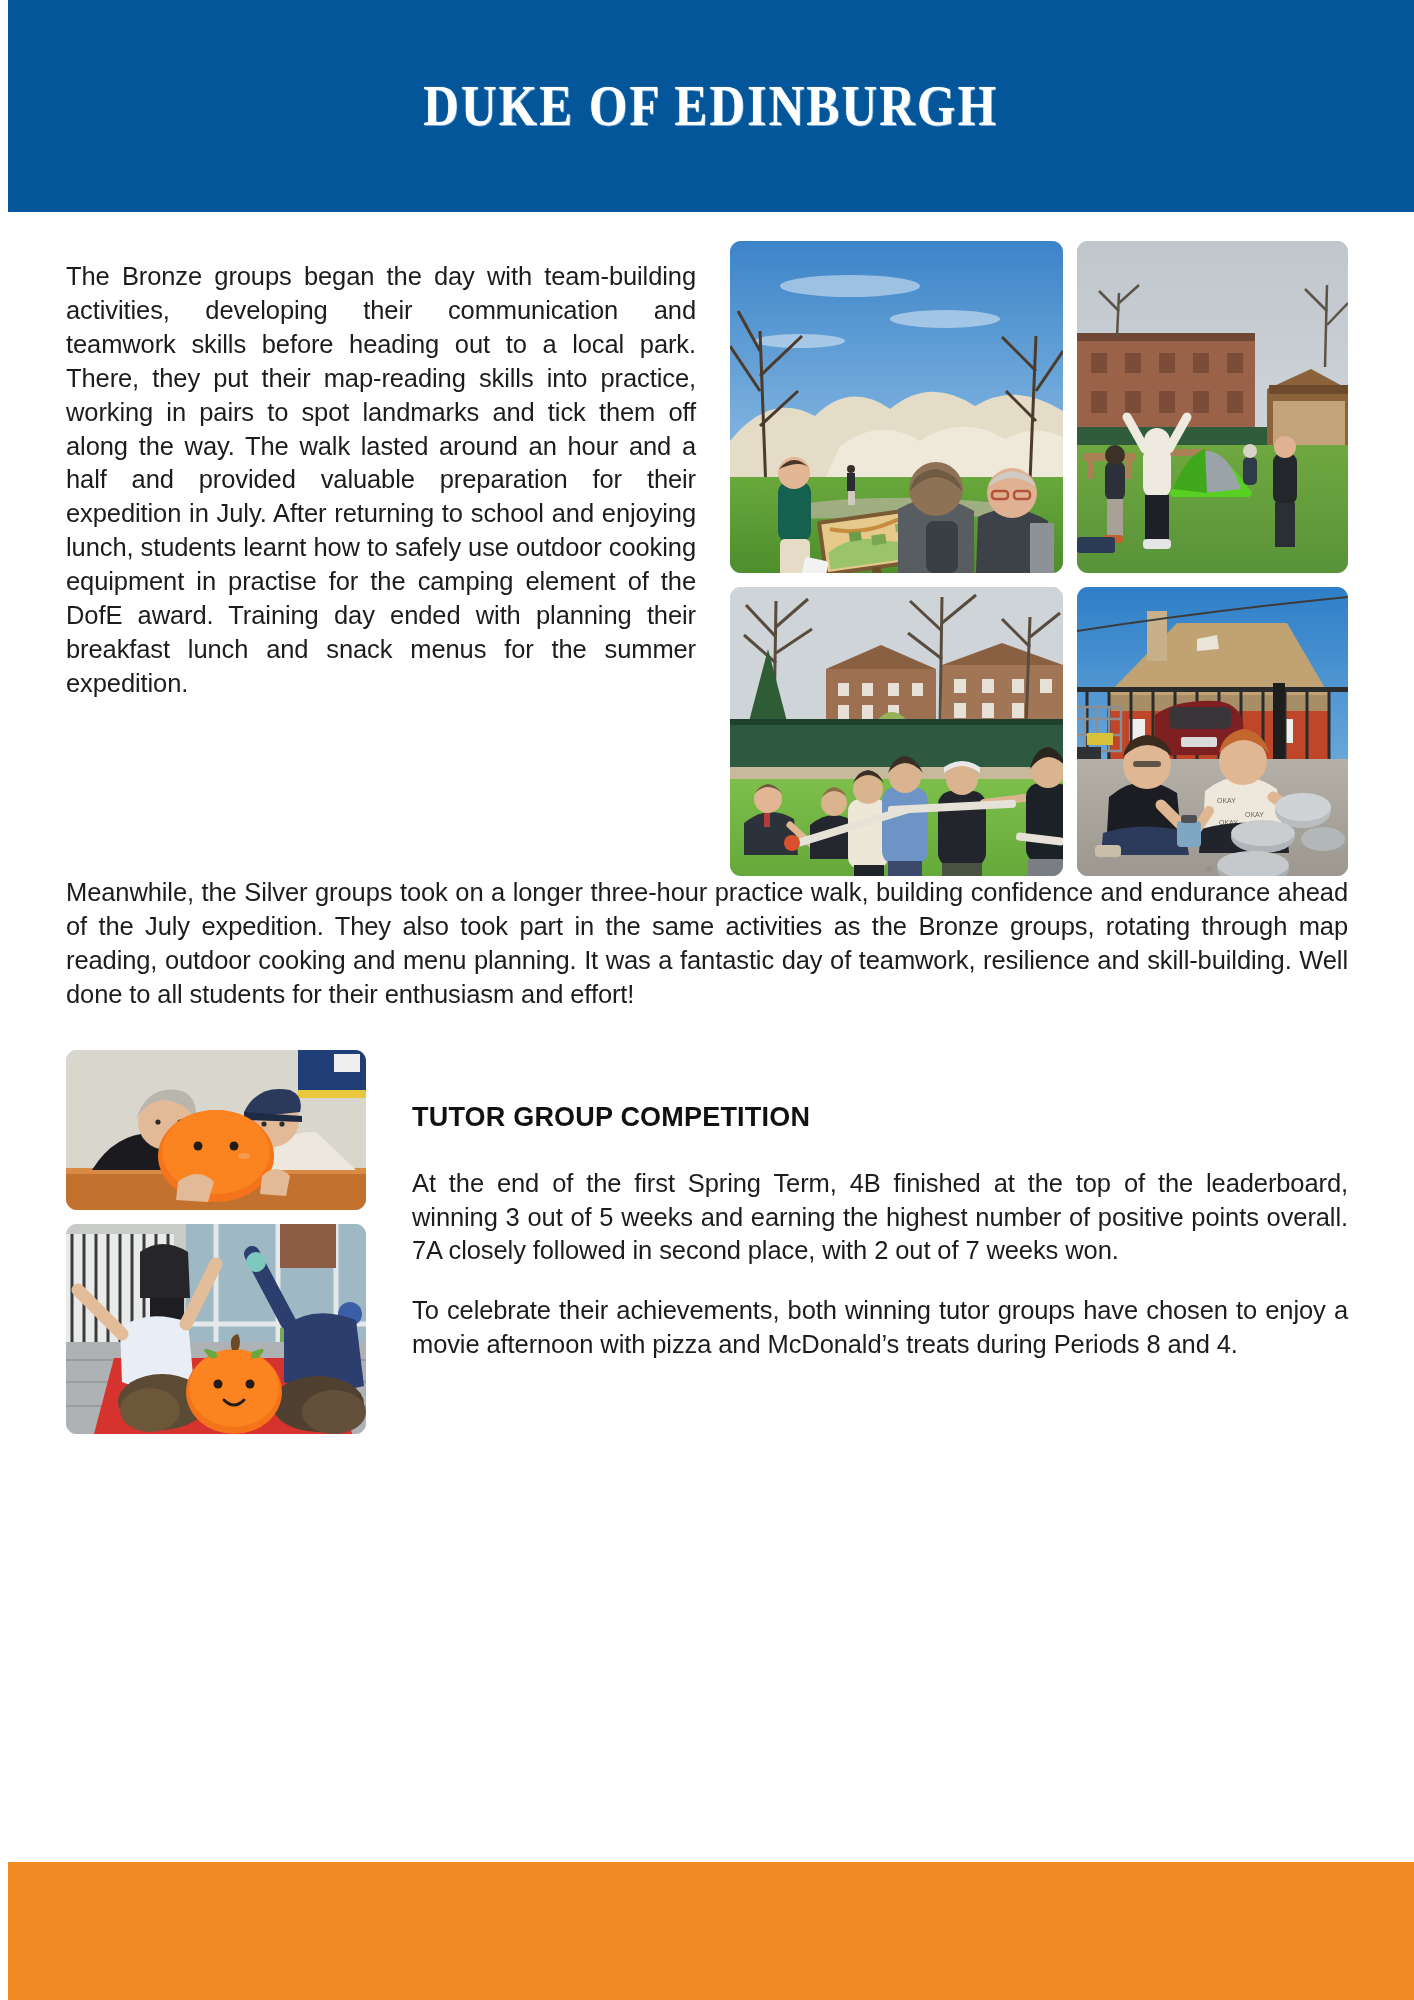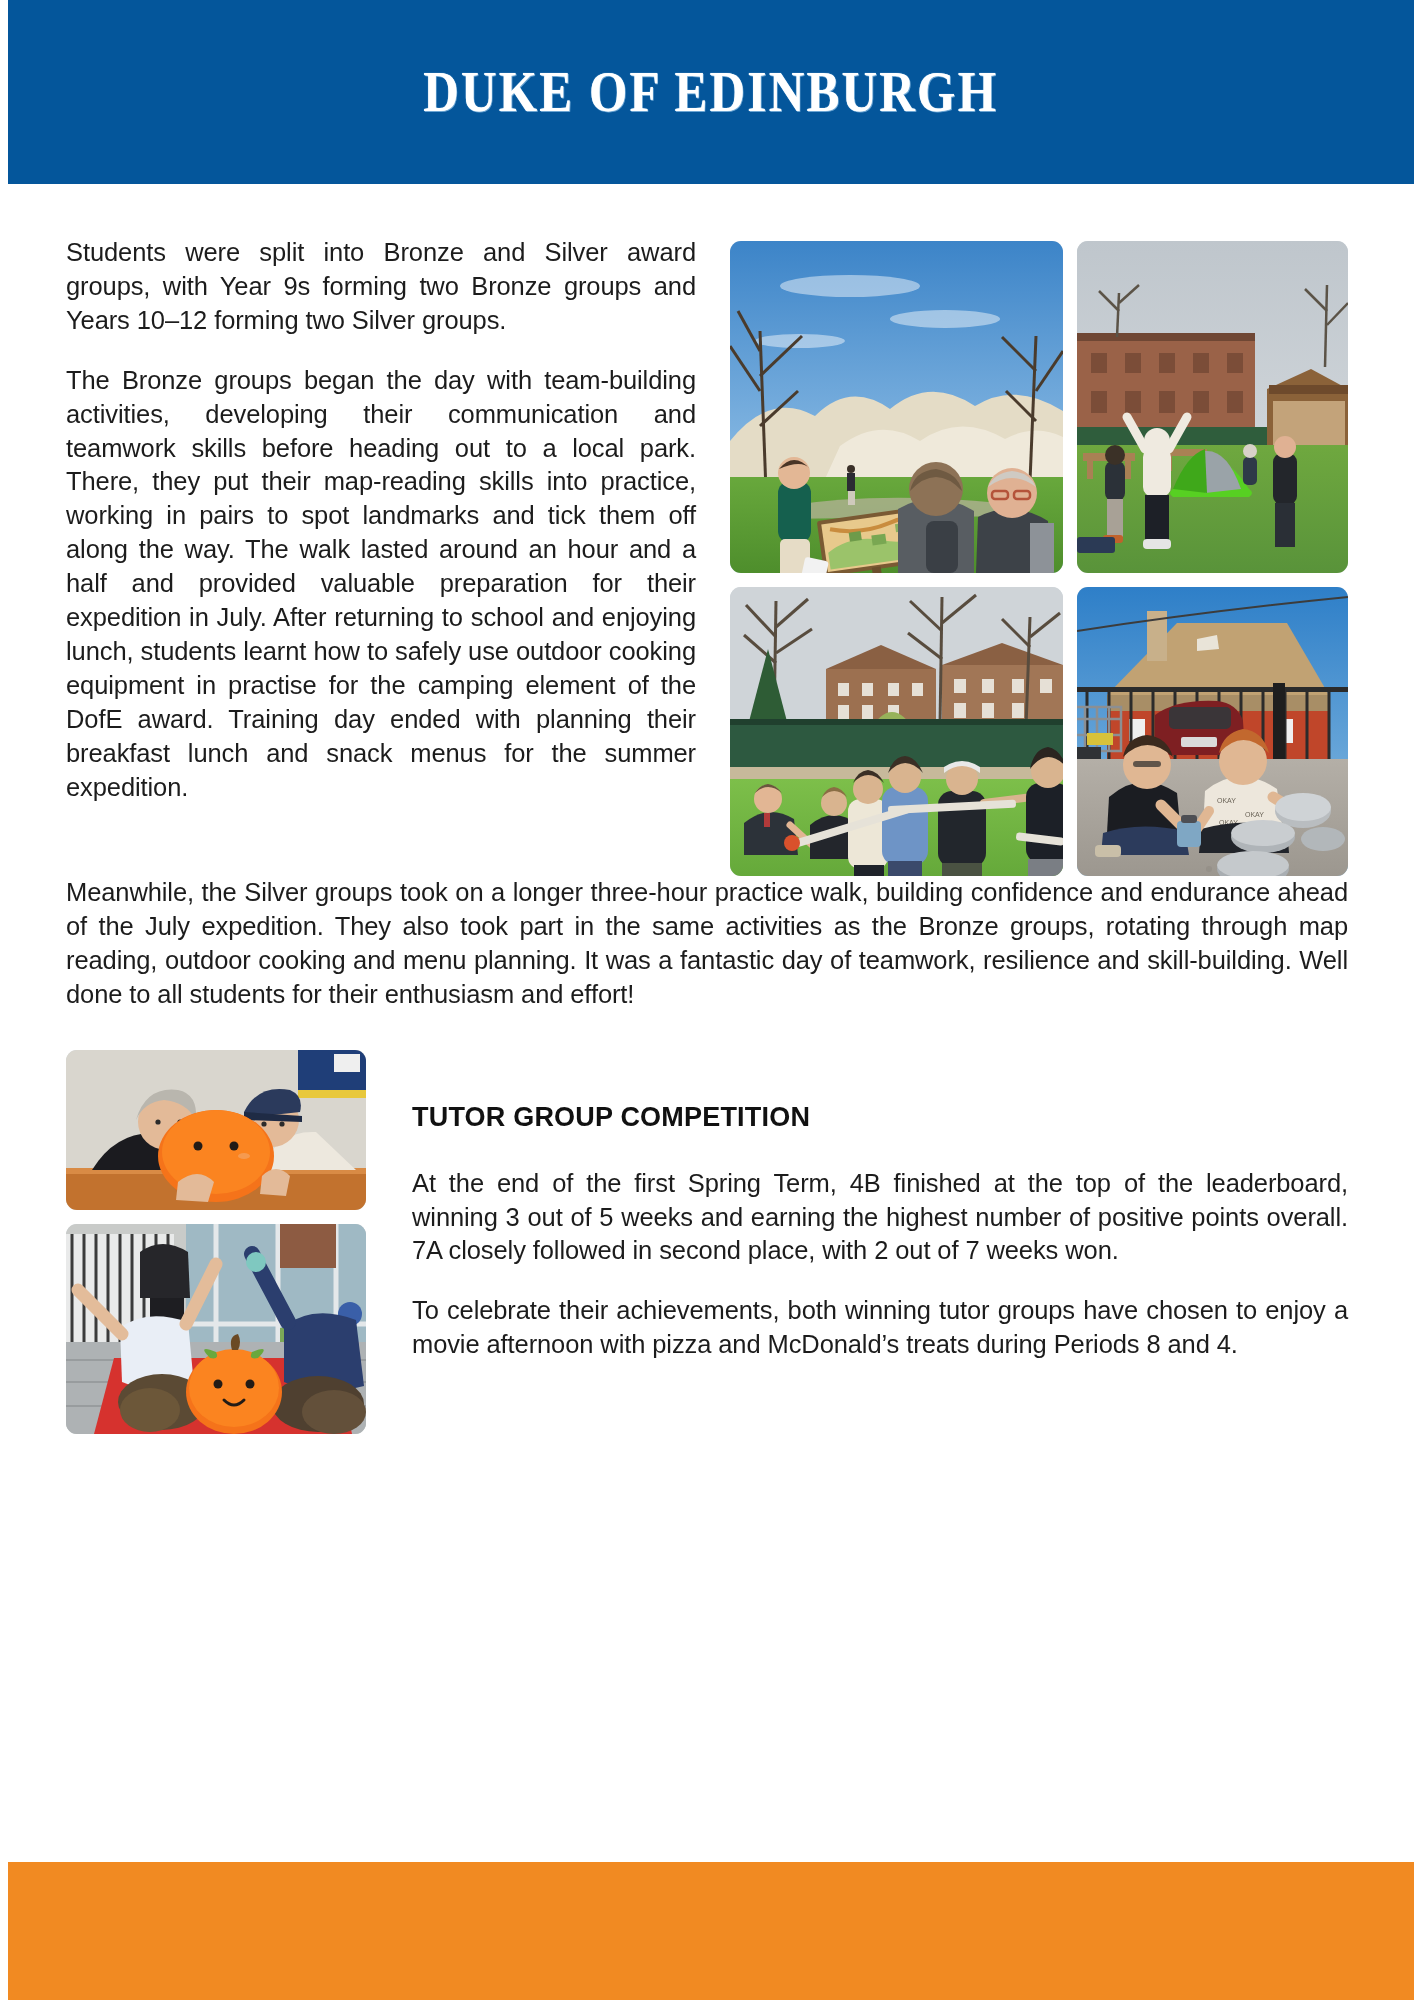--- a/index.html
+++ b/index.html
@@ -15,21 +15,21 @@
     position: relative;
     overflow: hidden;
   }
 
   
   .header-band {
     position: absolute;
     left: 8px;
     right: 0;
     top: 0;
-    height: 184px;
+    height: 212px;
     background: #04569B;
     display: flex;
     align-items: center;
     justify-content: center;
   }
   .header-title {
     font-family: "Liberation Serif", serif;
     font-weight: 700;
     font-size: 56px;
     letter-spacing: 2.5px;
@@ -131,21 +131,20 @@
 <div class="header-band">
   <div class="header-title">DUKE OF EDINBURGH</div>
 </div>
 
 <div class="page">
 
 
   <div class="flow-section">
 
     <div class="flow-text">
-      <p class="body-text">Students were split into Bronze and Silver award groups, with Year 9s forming two Bronze groups and Years 10–12 forming two Silver groups.</p>
       <p class="body-text">The Bronze groups began the day with team-building activities, developing their communication and teamwork skills before heading out to a local park. There, they put their map-reading skills into practice, working in pairs to spot landmarks and tick them off along the way. The walk lasted around an hour and a half and provided valuable preparation for their expedition in July. After returning to school and enjoying lunch, students learnt how to safely use outdoor cooking equipment in practise for the camping element of the DofE award. Training day ended with planning their breakfast lunch and snack menus for the summer expedition.</p>
     </div>
 
     <div class="photo-grid">
 
       <div class="photo">
         <svg viewBox="0 0 333 332" preserveAspectRatio="none">
           <defs>
             <linearGradient id="sky1" x1="0" y1="0" x2="0" y2="1">
               <stop offset="0%" stop-color="#3C84C8"></stop>

